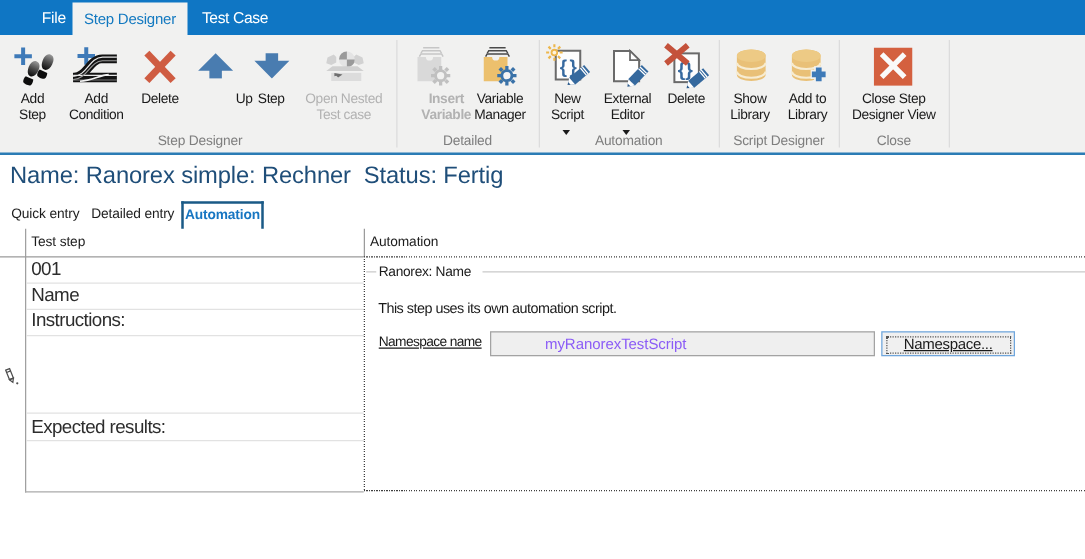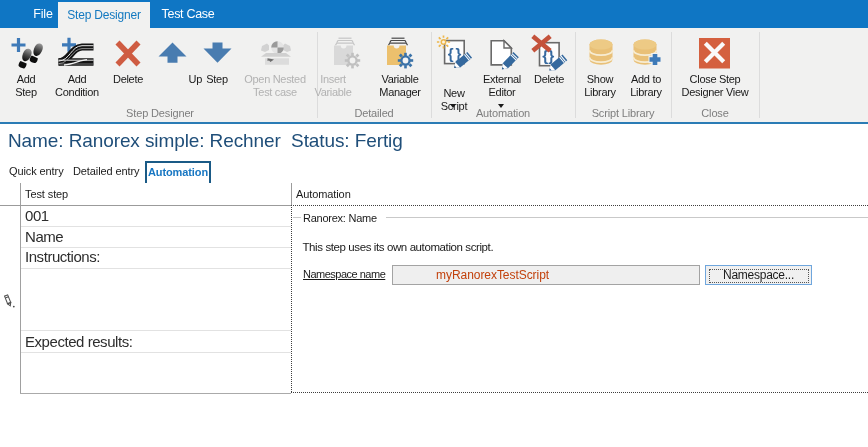--- a/index.html
+++ b/index.html
@@ -28,32 +28,32 @@
 
 <div class="sep" style="left:317px;"></div>
 <div class="sep" style="left:431px;"></div>
 <div class="sep" style="left:575px;"></div>
 <div class="sep" style="left:671px;"></div>
 <div class="sep" style="left:759px;"></div>
 
 <div class="glbl" style="left:100px;width:120px;">Step Designer</div>
 <div class="glbl" style="left:324px;width:100px;">Detailed</div>
 <div class="glbl" style="left:443px;width:120px;">Automation</div>
-<div class="glbl" style="left:573px;width:100px;">Script Library</div>
+<div class="glbl" style="left:573px;width:100px;">Script Designer</div>
 <div class="glbl" style="left:675px;width:80px;">Close</div>
 
 <div class="rlbl" style="left:-2px;width:56px;">Add<br>Step</div>
 <div class="rlbl" style="left:46px;width:62px;">Add<br>Condition</div>
 <div class="rlbl" style="left:98px;width:60px;">Delete</div>
 <div class="rlbl" style="left:142px;width:60px;text-align:right;">Up</div>
 <div class="rlbl" style="left:187px;width:60px;">Step</div>
 <div class="rlbl dis" style="left:241px;width:68px;">Open Nested<br>Test case</div>
-<div class="rlbl dis" style="left:303px;width:60px;">Insert<br>Variable</div>
+<div class="rlbl dis" style="left:327px;width:60px;font-weight:bold;">Insert<br>Variable</div>
 <div class="rlbl" style="left:370px;width:60px;">Variable<br>Manager</div>
-<div class="rlbl" style="left:424px;width:60px;margin-top:14px;">New<br>Script</div>
+<div class="rlbl" style="left:424px;width:60px;">New<br>Script</div>
 <div class="rlbl" style="left:467px;width:70px;">External<br>Editor</div>
 <div class="rlbl" style="left:519px;width:60px;">Delete</div>
 <div class="rlbl" style="left:570px;width:60px;">Show<br>Library</div>
 <div class="rlbl" style="left:616px;width:60px;">Add to<br>Library</div>
 <div class="rlbl" style="left:670px;width:90px;">Close Step<br>Designer View</div>
 <div class="caret" style="left:450px;"></div>
 <div class="caret" style="left:498px;"></div>
 
 <svg class="abs" style="left:8px;top:34px;" width="42" height="38" viewBox="0 0 42 38">
   <defs>
@@ -257,17 +257,17 @@
 <div class="doth" style="left:291px;top:392px;width:577px;"></div>
 
 <div class="abs" style="left:293px;top:217px;width:8px;height:1px;background:#c9c9c9;"></div>
 <div class="abs" style="left:303px;top:212px;font-size:11px;color:#1a1a1a;letter-spacing:-0.25px;">Ranorex: Name</div>
 <div class="abs" style="left:386px;top:217px;width:482px;height:1px;background:#c9c9c9;"></div>
 
 <div class="abs" style="left:302.5px;top:241px;font-size:11.5px;letter-spacing:-0.4px;color:#1a1a1a;">This step uses its own automation script.</div>
 <div class="abs" style="left:303px;top:268px;font-size:11px;letter-spacing:-0.5px;color:#1a1a1a;text-decoration:underline;">Namespace name</div>
 
 <div class="abs" style="left:392px;top:265px;width:308px;height:20px;background:#efefef;border:1px solid #a3a3a3;"></div>
-<div class="abs" style="left:395px;top:268px;font-size:12px;color:#c2410c;letter-spacing:-0.05px;padding-left:41px;">myRanorexTestScript</div>
+<div class="abs" style="left:395px;top:268px;font-size:12px;color:#8b5cf6;letter-spacing:-0.05px;padding-left:41px;">myRanorexTestScript</div>
 
 <div class="abs" style="left:705px;top:265px;width:107px;height:20px;background:#f0f0f0;border:1px solid #6fa6dd;"></div>
 <div class="abs" style="left:709px;top:268.5px;width:100px;height:14.5px;border:1px dotted #555555;"></div>
-<div class="abs" style="left:705px;top:267.5px;width:107px;text-align:center;font-size:12px;color:#1a1a1a;letter-spacing:-0.25px;">Namespace...</div>
+<div class="abs" style="left:705px;top:267.5px;width:107px;text-align:center;font-size:12px;color:#1a1a1a;letter-spacing:-0.25px;text-decoration:underline;">Namespace...</div>
 
 </body></html>

